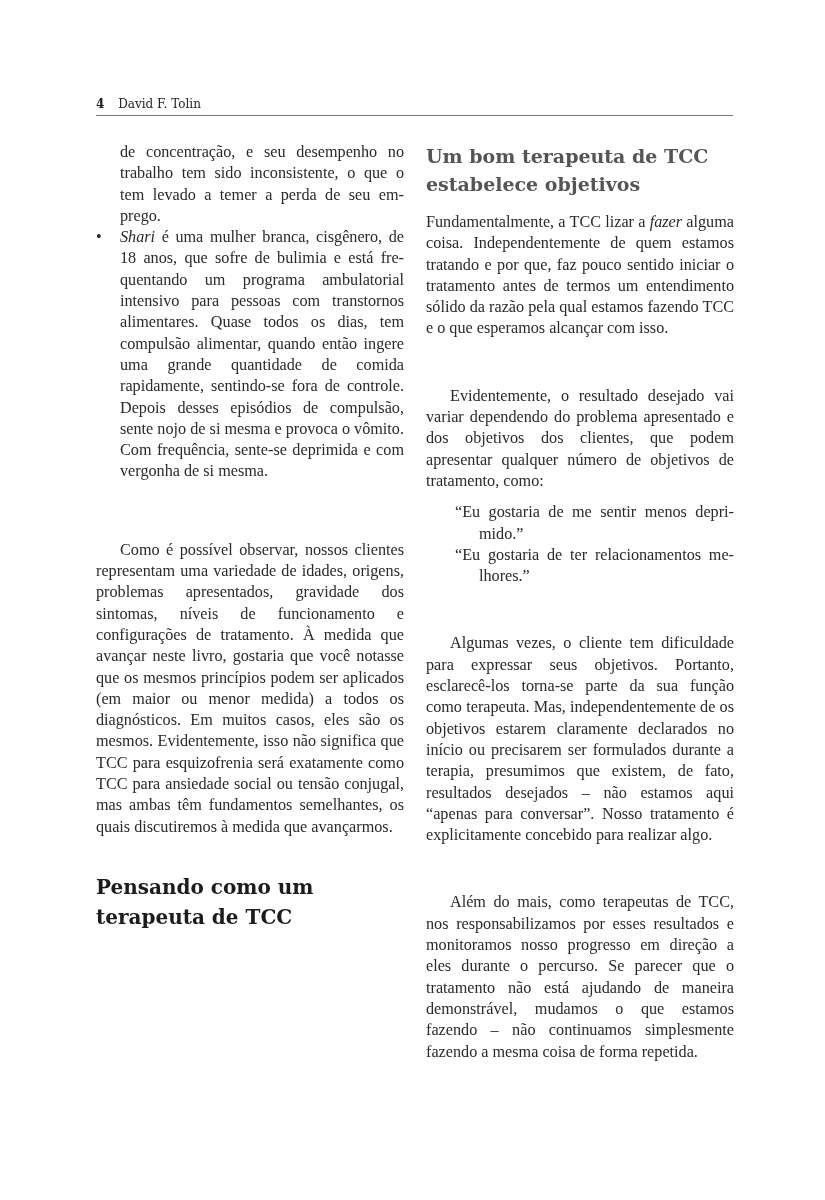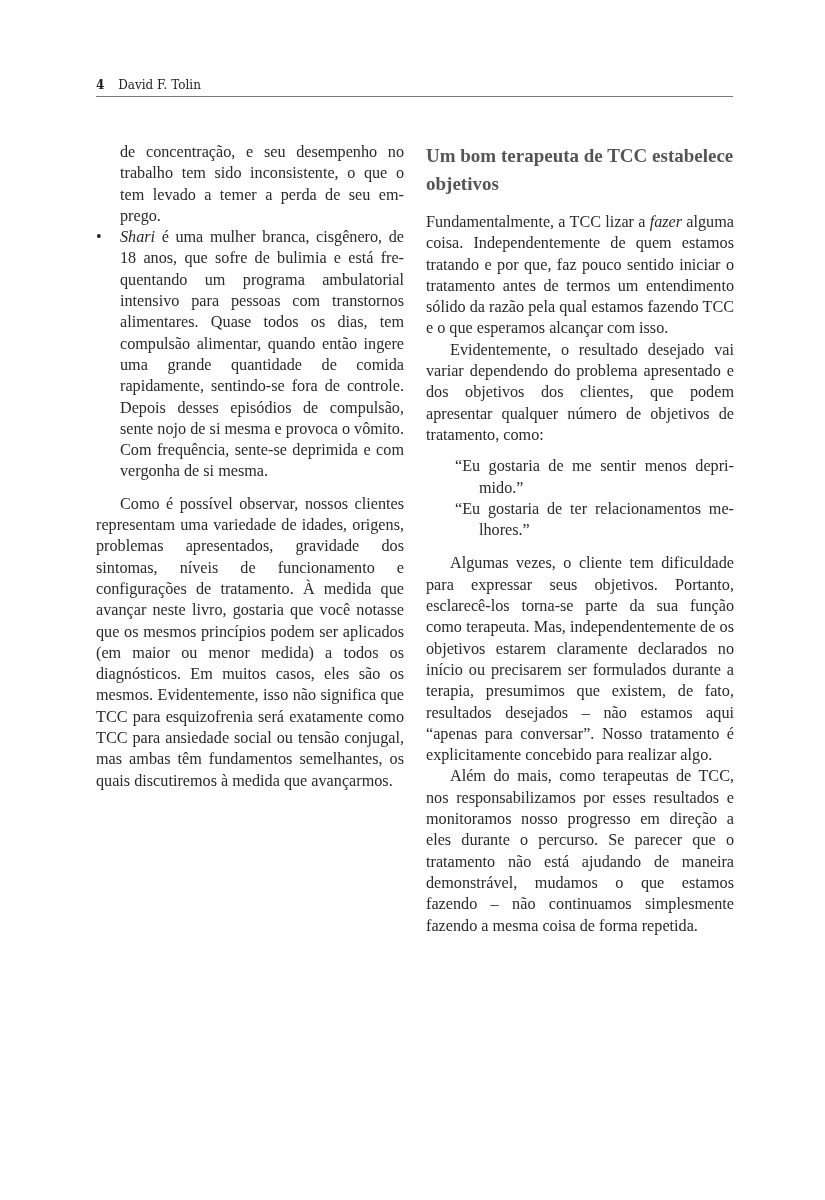--- a/index.html
+++ b/index.html
@@ -1,43 +1,43 @@
 <!DOCTYPE html>
 <html><head>
 <meta charset="utf-8">
 <style>
   html, body { margin: 0; padding: 0; }
   body {
     width: 825px; height: 1200px; background: #ffffff; position: relative; overflow: hidden;
     font-family: "DejaVu Serif", "Liberation Serif", serif; color: #2a2a2a;
   }
   .running-head {
-    position: absolute; left: 96px; top: 78px; width: 637px; height: 18px;
+    position: absolute; left: 96px; top: 97px; width: 637px; height: 18px;
     border-bottom: 1.5px solid #777; font-size: 12px; color: #222;
   }
   .running-head .pg { font-weight: bold; margin-right: 10px; }
   .col {
     position: absolute; top: 142px; width: 308px;
     font-family: "Liberation Serif", serif; font-size: 16.2px; line-height: 21.3px;
     text-align: justify; hyphens: manual;
   }
   .col-left { left: 96px; }
   .col-right { left: 426px; }
   p { margin: 0; }
-  .indent { text-indent: 24px; }
+  .indent { text-indent: 24px; margin-top: 46px; }
   .continued { padding-left: 24px; }
   .bullet-item { position: relative; padding-left: 24px; }
   .bullet-dot { position: absolute; left: 0; top: 0; }
   .gap { height: 11px; }
   .h2 {
     font-family: "DejaVu Serif", serif; font-weight: bold; font-size: 19px; line-height: 28px;
     text-align: left; margin: 0;
   }
   .h2.dark { color: #1c1c1c; }
-  .h2.gray { color: #555555; font-family: Liberation Serif, serif; }
+  .h2.gray { color: #555555; }
   .quote-list { margin: 10px 0 12px 29px; padding: 0; list-style: none; text-align: justify; }
   .quote-list li { padding-left: 24px; text-indent: -24px; }
   em { font-style: italic; }
 </style>
 </head>
 <body>
 
 <div class="running-head">
   <span class="pg">4</span>
   <span>David F. Tolin</span>
@@ -45,20 +45,21 @@
 
 <div class="col col-left">
   <p class="continued">de concentração, e seu desempenho no trabalho tem sido inconsistente, o que o tem levado a temer a perda de seu em­prego.</p>
   <div class="bullet-item">
     <span class="bullet-dot">•</span>
     <p><em>Shari</em><span> é uma mulher branca, cisgênero, de 18 anos, que sofre de bulimia e está fre­quentando um programa ambulatorial intensivo para pessoas com transtornos alimentares. Quase todos os dias, tem compulsão alimentar, quando então in­gere uma grande quantidade de comida rapidamente, sentindo-se fora de con­trole. Depois desses episódios de com­pulsão, sente nojo de si mesma e provo­ca o vômito. Com frequência, sente-se deprimida e com vergonha de si mesma.</span></p>
   </div>
   <div class="gap"></div>
   <p class="indent">Como é possível observar, nossos clien­tes representam uma variedade de idades, origens, problemas apresentados, gravida­de dos sintomas, níveis de funcionamento e configurações de tratamento. À medida que avançar neste livro, gostaria que você notasse que os mesmos princípios podem ser aplicados (em maior ou menor medida) a todos os diagnósticos. Em muitos casos, eles são os mesmos. Evidentemente, isso não significa que TCC para esquizofrenia será exatamente como TCC para ansiedade social ou tensão conjugal, mas ambas têm fundamentos semelhantes, os quais discuti­remos à medida que avançarmos.</p>
   <div style="height:34px"></div>
+  <h2 class="h2 dark" style="font-size:20px;line-height:30px;">Pensando como um terapeuta de TCC</h2>
   <div style="height:12px"></div>
 </div>
 
 <div class="col col-right">
   <h2 class="h2 gray">Um bom terapeuta de TCC estabelece objetivos</h2>
   <div style="height:14px"></div>
   <p><span>Fundamentalmente, a TCC lizar a </span><em>fazer</em><span> al­guma coisa. Independentemente de quem estamos tratando e por que, faz pouco sen­tido iniciar o tratamento antes de termos um entendimento sólido da razão pela qual estamos fazendo TCC e o que esperamos al­cançar com isso.</span></p>
   <p class="indent">Evidentemente, o resultado desejado vai variar dependendo do problema apresenta­do e dos objetivos dos clientes, que podem apresentar qualquer número de objetivos de tratamento, como:</p>
   <ul class="quote-list">
     <li>“Eu gostaria de me sentir menos depri­mido.”</li>

